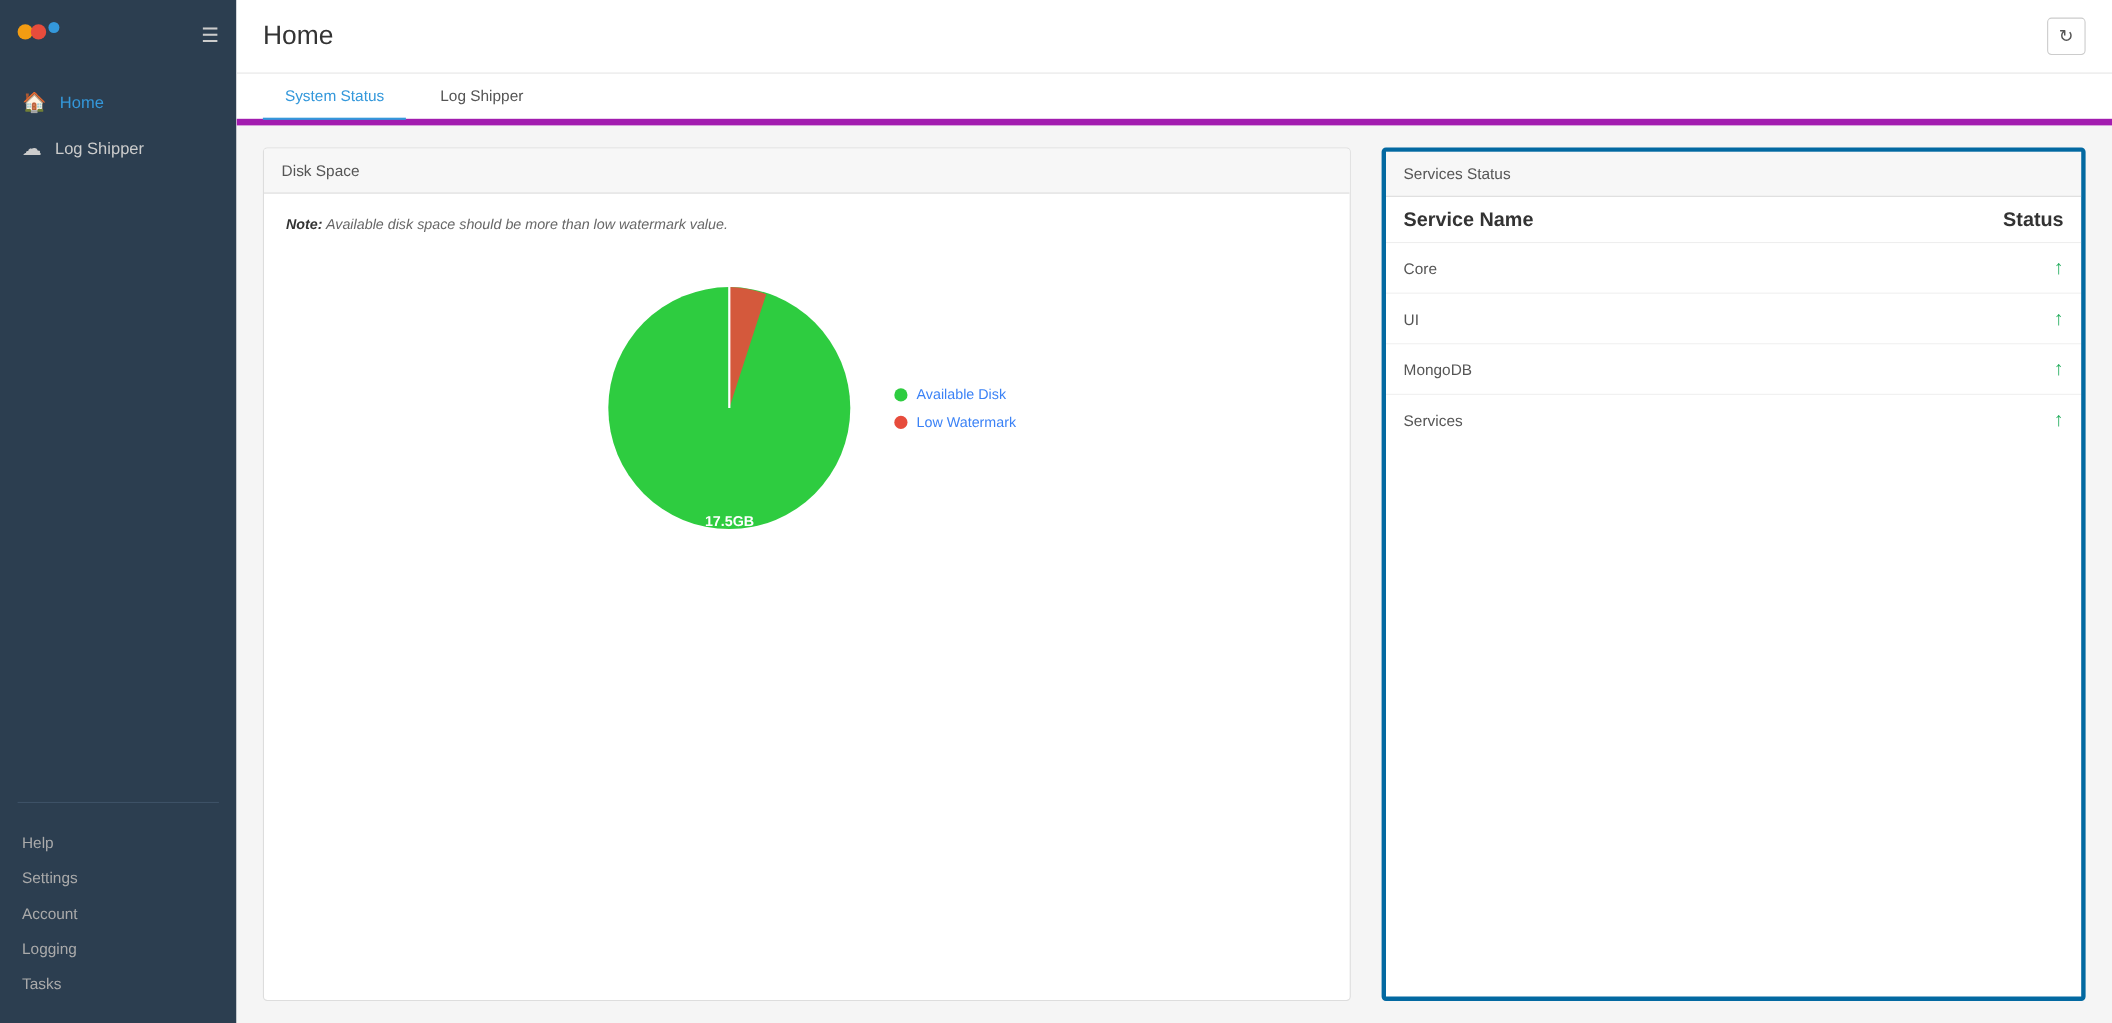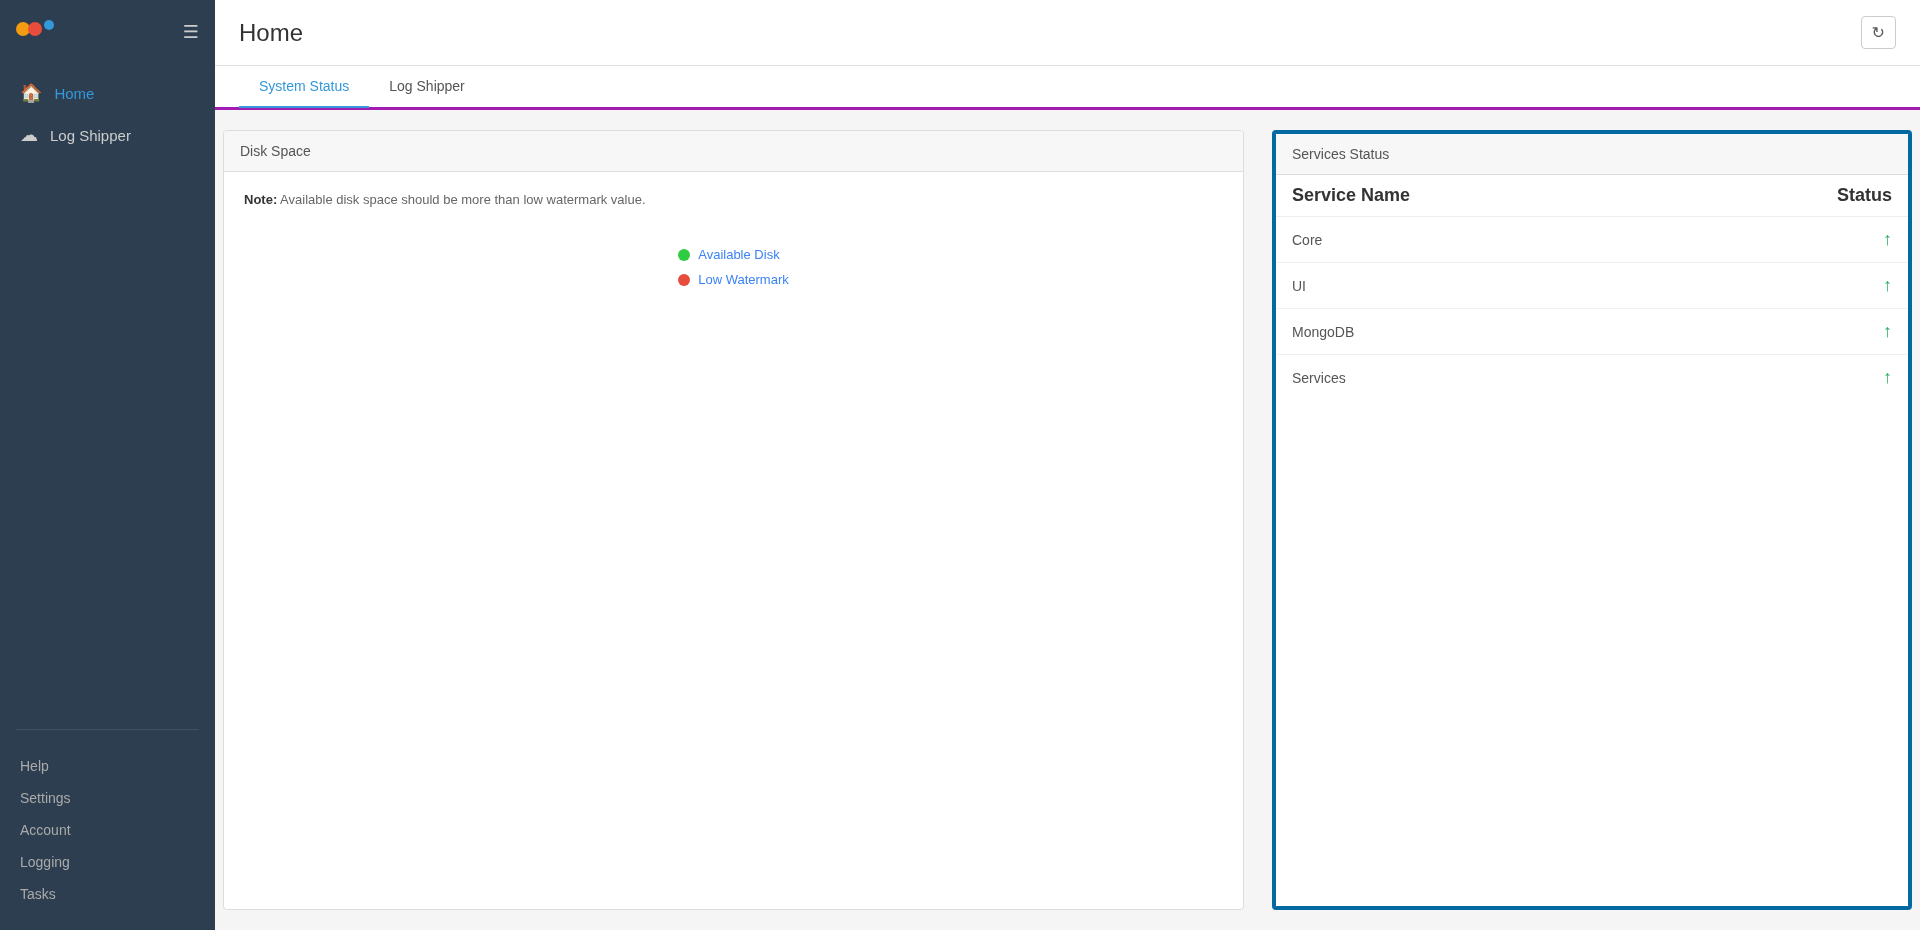--- a/index.html
+++ b/index.html
@@ -85,61 +85,62 @@
       cursor: pointer;
       border-radius: 4px;
       font-size: 16px;
       color: #555;
     }
 
     
     .tabs-bar {
       display: flex;
       background: #fff;
-      border-bottom: 3px solid #a21caf;
+      border-bottom: 6px solid #a21caf;
       padding: 0 24px;
+      gap: 11px;
     }
     .tab {
       padding: 12px 20px;
       cursor: pointer;
       font-size: 14px;
       color: #555;
       border-bottom: 2px solid transparent;
       margin-bottom: -1px;
     }
     .tab.active {
       color: #3498db;
       border-bottom: 2px solid #3498db;
     }
 
     
     .content-area {
       display: flex;
       gap: 28px;
-      padding: 20px 8px;
+      padding: 20px 24px;
       flex: 1;
     }
 
     
     .disk-space-panel {
       flex: 1;
       background: #fff;
       border: 1px solid #ddd;
       border-radius: 4px;
       overflow: hidden;
     }
     .panel-header {
       background: #f7f7f7;
       padding: 12px 16px;
       border-bottom: 1px solid #ddd;
       font-size: 14px;
       color: #555;
     }
     .panel-body { padding: 20px; }
-    .note-text { font-size: 13px; color: #666; margin-bottom: 20px; }
+    .note-text { font-size: 13px; color: #666; margin-bottom: 20px; font-style: italic; }
     .note-text strong { color: #333; }
 
     .chart-container {
       display: flex;
       align-items: center;
       gap: 30px;
       justify-content: center;
       padding: 20px 0;
     }
 
@@ -253,20 +254,31 @@
 
   <div class="content-area">
 
     <div class="disk-space-panel">
       <div class="panel-header">Disk Space</div>
       <div class="panel-body">
         <p class="note-text">
           <strong>Note:</strong><span> Available disk space should be more than low watermark value.</span>
         </p>
         <div class="chart-container">
+          <div class="pie-wrapper">
+            <svg width="240" height="240" viewBox="0 0 240 240">
+
+              <circle cx="120" cy="120" r="110" fill="#2ecc40"></circle>
+
+              <path d="M120,120 L120,10 A110,110 0 0,1 153.6,16.4 Z" fill="#e74c3c" opacity="0.9"></path>
+
+              <line x1="120" y1="120" x2="120" y2="10" stroke="white" stroke-width="2"></line>
+            </svg>
+            <div class="pie-label">17.5GB</div>
+          </div>
           <div class="legend">
             <div class="legend-item">
               <div class="legend-dot" style="background:#2ecc40;"></div>
               <span>Available Disk</span>
             </div>
             <div class="legend-item">
               <div class="legend-dot" style="background:#e74c3c;"></div>
               <span>Low Watermark</span>
             </div>
           </div>

